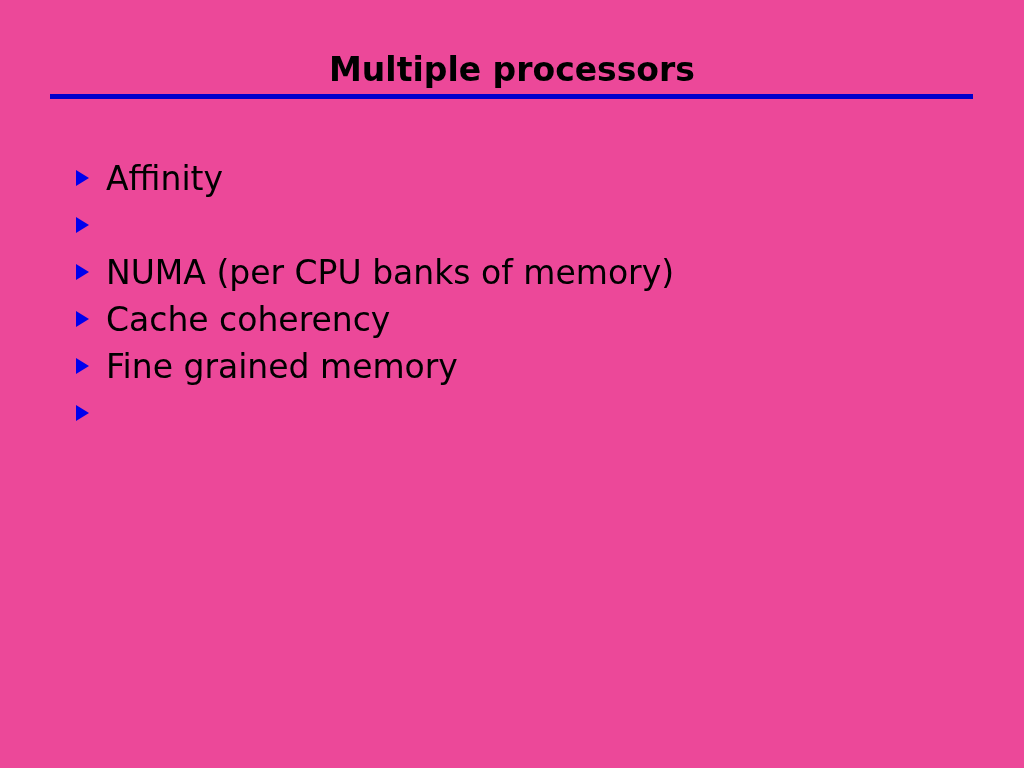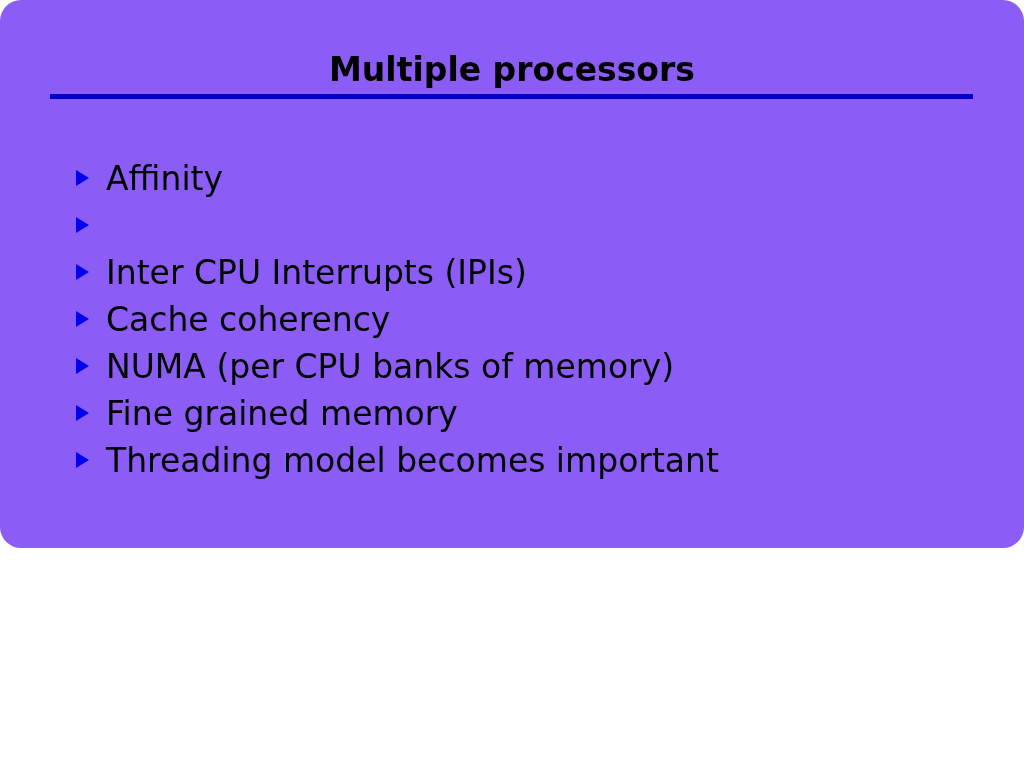--- a/index.html
+++ b/index.html
@@ -10,24 +10,23 @@
   body {
     width: 1024px;
     height: 768px;
     background: #ffffff;
     font-family: "DejaVu Sans", "Liberation Sans", sans-serif;
     overflow: hidden;
   }
   .slide {
     position: relative;
     width: 1024px;
-    height: 548px;
-    background: #8b5cf6;
+    height: 768px;
+    background: #ec4899;
     box-sizing: border-box;
-    border-radius: 21px;
   }
   .slide-title {
     position: absolute;
     top: 50px;
     left: 0;
     width: 1024px;
     text-align: center;
     font-family: "DejaVu Sans", "Liberation Sans", sans-serif;
     font-size: 33px;
     font-weight: bold;
@@ -100,40 +99,35 @@
 
     <li class="bullet-item">
       <span class="bullet-marker"></span>
       <span class="bullet-text">Affinity</span>
     </li>
 
     <li class="bullet-item">
       <span class="bullet-marker"></span>
     </li>
 
+
     <li class="bullet-item">
       <span class="bullet-marker"></span>
-      <span class="bullet-text">Inter CPU Interrupts (IPIs)</span>
+      <span class="bullet-text">NUMA (per CPU banks of memory)</span>
     </li>
 
     <li class="bullet-item">
       <span class="bullet-marker"></span>
       <span class="bullet-text">Cache coherency</span>
     </li>
 
     <li class="bullet-item">
       <span class="bullet-marker"></span>
-      <span class="bullet-text">NUMA (per CPU banks of memory)</span>
-    </li>
-
-    <li class="bullet-item">
-      <span class="bullet-marker"></span>
       <span class="bullet-text">Fine grained memory</span>
     </li>
 
     <li class="bullet-item">
       <span class="bullet-marker"></span>
-      <span class="bullet-text">Threading model becomes important</span>
     </li>
 
   </ul>
 
 </div>
 
 </body></html>

